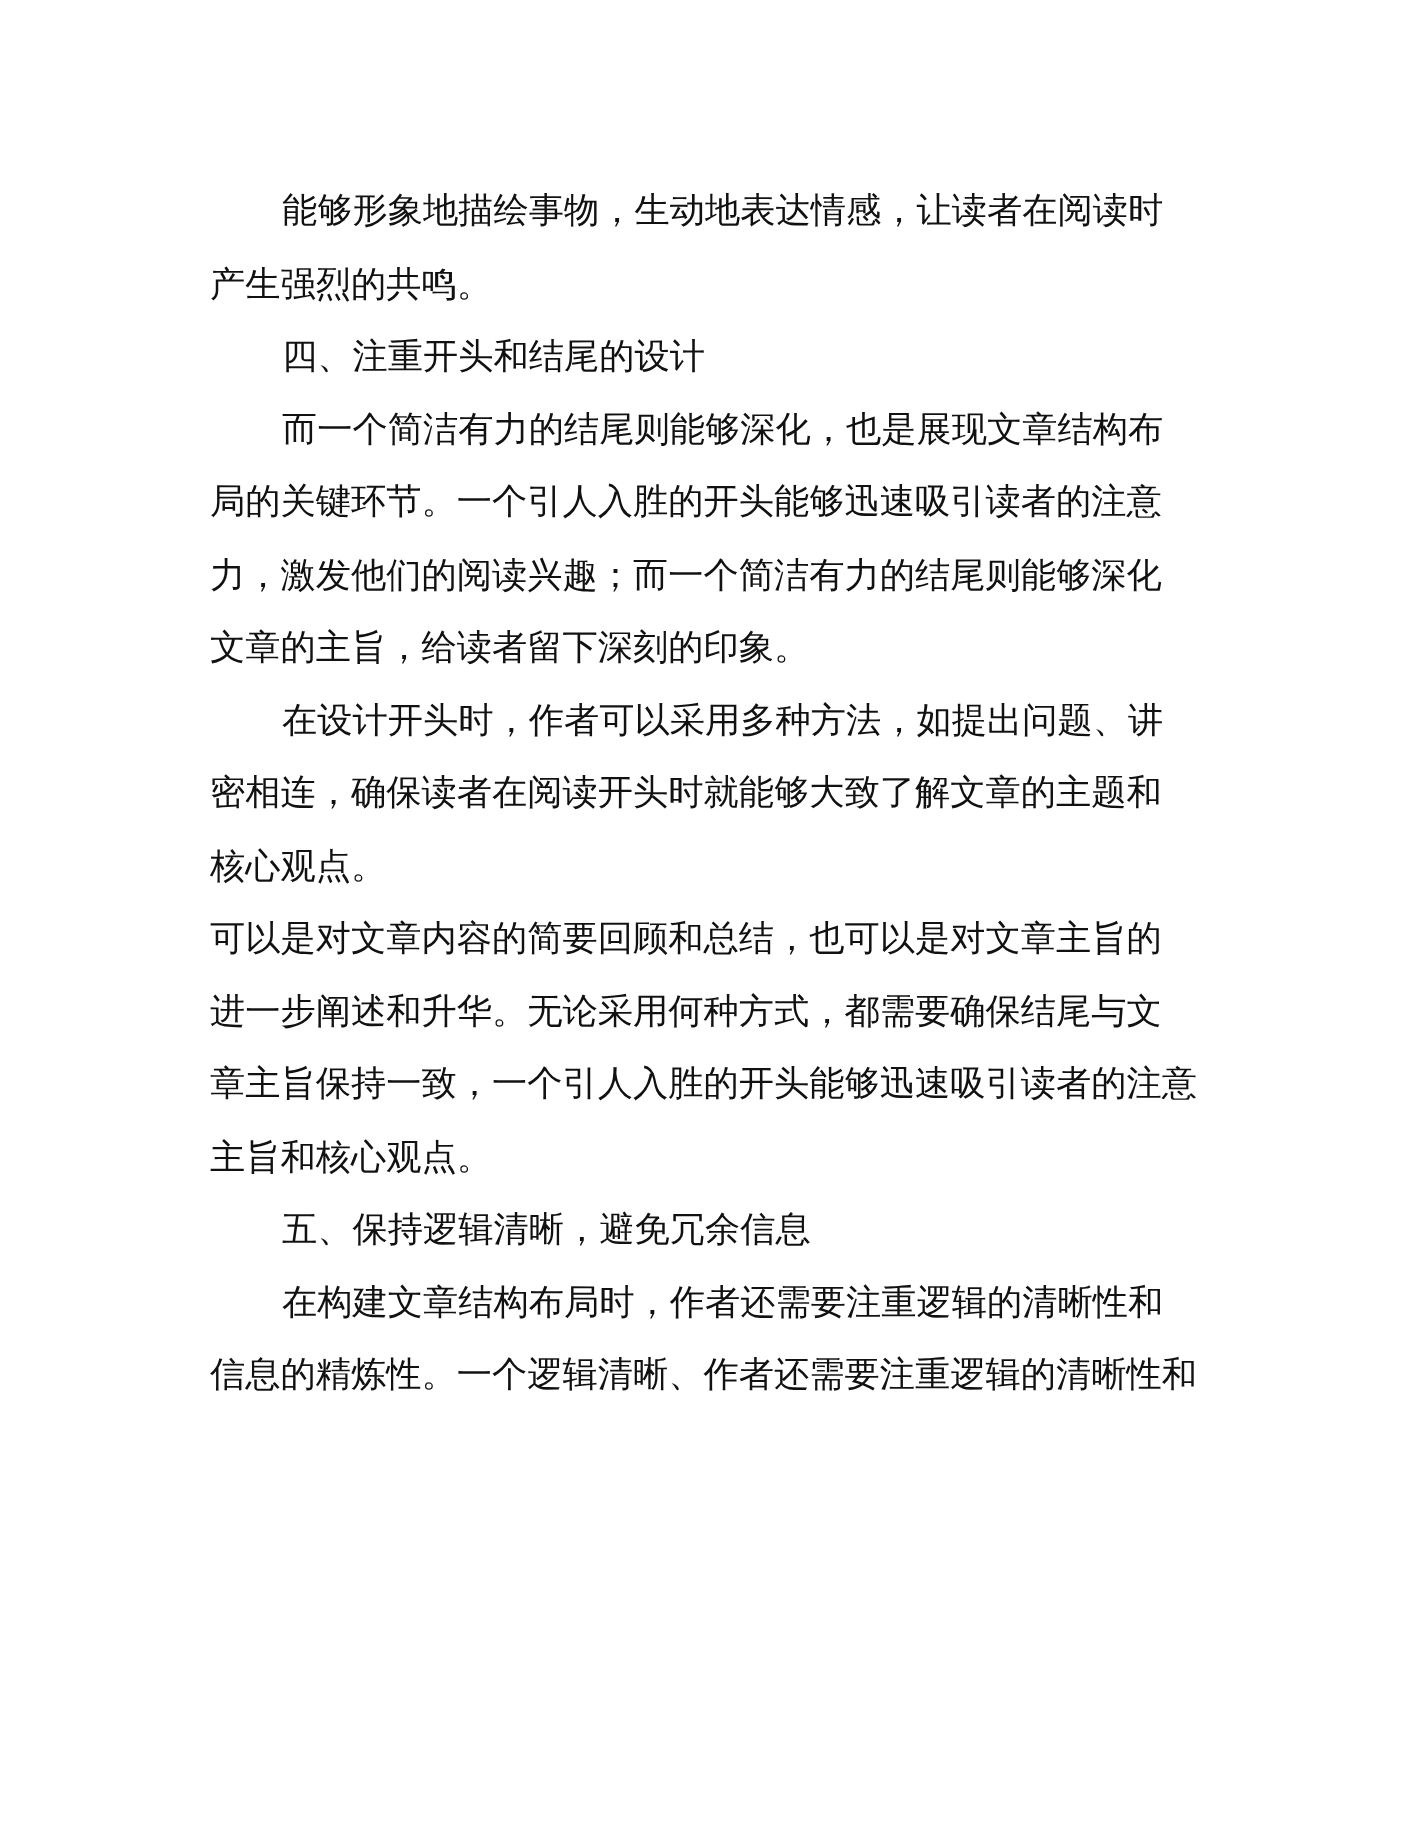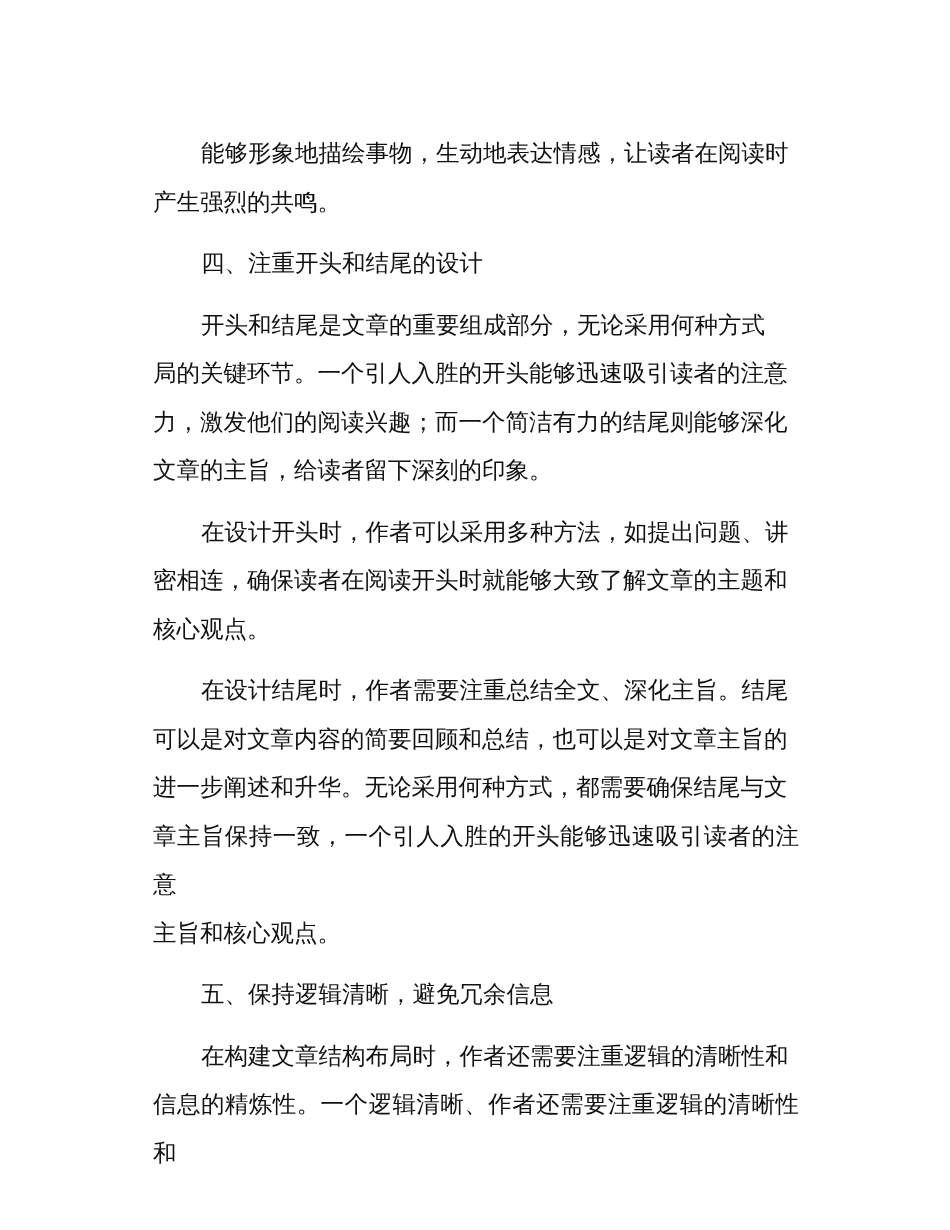--- a/index.html
+++ b/index.html
@@ -26,52 +26,51 @@
       line-height: 48.5px;
       letter-spacing: 0px;
       margin: 0;
       text-align: justify;
       text-justify: inter-character;
     }
     .indent {
       text-indent: 48px;
     }
     .para {
-      margin: 13px;
+      margin: 0;
     }
   </style>
 </head>
 <body>
 
 <div class="page">
 
   <div class="para">
     <div class="line-block indent">能够形象地描绘事物，生动地表达情感，让读者在阅读时</div>
     <div class="line-block">产生强烈的共鸣。</div>
   </div>
 
   <div class="para">
     <div class="line-block indent">四、注重开头和结尾的设计</div>
   </div>
 
   <div class="para">
-    <div class="line-block indent">开头和结尾是文章的重要组成部分，无论采用何种方式</div>
+    <div class="line-block indent">而一个简洁有力的结尾则能够深化，也是展现文章结构布</div>
     <div class="line-block">局的关键环节。一个引人入胜的开头能够迅速吸引读者的注意</div>
     <div class="line-block">力，激发他们的阅读兴趣；而一个简洁有力的结尾则能够深化</div>
     <div class="line-block">文章的主旨，给读者留下深刻的印象。</div>
   </div>
 
   <div class="para">
     <div class="line-block indent">在设计开头时，作者可以采用多种方法，如提出问题、讲</div>
     <div class="line-block">密相连，确保读者在阅读开头时就能够大致了解文章的主题和</div>
     <div class="line-block">核心观点。</div>
   </div>
 
   <div class="para">
-    <div class="line-block indent">在设计结尾时，作者需要注重总结全文、深化主旨。结尾</div>
     <div class="line-block">可以是对文章内容的简要回顾和总结，也可以是对文章主旨的</div>
     <div class="line-block">进一步阐述和升华。无论采用何种方式，都需要确保结尾与文</div>
     <div class="line-block">章主旨保持一致，一个引人入胜的开头能够迅速吸引读者的注意</div>
     <div class="line-block">主旨和核心观点。</div>
   </div>
 
   <div class="para">
     <div class="line-block indent">五、保持逻辑清晰，避免冗余信息</div>
   </div>
 

